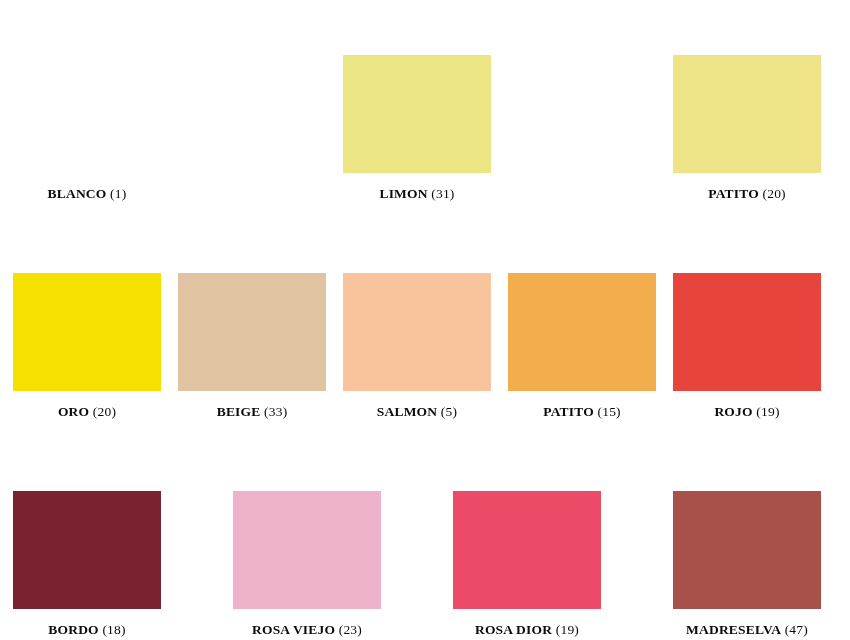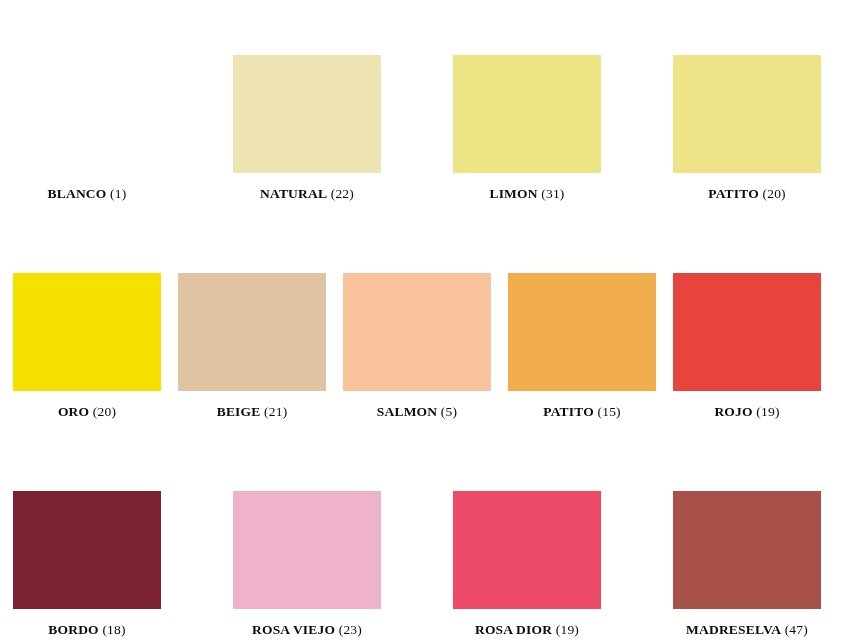--- a/index.html
+++ b/index.html
@@ -76,27 +76,20 @@
 
   <div class="swatch-row">
     <div class="swatch-cell">
       <div class="swatch-chip" style="background: rgb(255, 255, 255);"></div>
       <div class="swatch-caption">
         <span class="swatch-name">BLANCO</span>
         <span class="swatch-code">(1)</span>
       </div>
     </div>
     <div class="swatch-cell">
-      <div class="swatch-chip" style="background: rgb(238, 228, 178);"></div>
-      <div class="swatch-caption">
-        <span class="swatch-name">NATURAL</span>
-        <span class="swatch-code">(22)</span>
-      </div>
-    </div>
-    <div class="swatch-cell">
       <div class="swatch-chip" style="background: rgb(236, 229, 131);"></div>
       <div class="swatch-caption">
         <span class="swatch-name">LIMON</span>
         <span class="swatch-code">(31)</span>
       </div>
     </div>
     <div class="swatch-cell">
       <div class="swatch-chip" style="background: rgb(238, 227, 134);"></div>
       <div class="swatch-caption">
         <span class="swatch-name">PATITO</span>
@@ -110,21 +103,21 @@
       <div class="swatch-chip" style="background: rgb(246, 224, 0);"></div>
       <div class="swatch-caption">
         <span class="swatch-name">ORO</span>
         <span class="swatch-code">(20)</span>
       </div>
     </div>
     <div class="swatch-cell">
       <div class="swatch-chip" style="background: rgb(224, 195, 161);"></div>
       <div class="swatch-caption">
         <span class="swatch-name">BEIGE</span>
-        <span class="swatch-code">(21)</span>
+        <span class="swatch-code">(33)</span>
       </div>
     </div>
     <div class="swatch-cell">
       <div class="swatch-chip" style="background: rgb(249, 196, 156);"></div>
       <div class="swatch-caption">
         <span class="swatch-name">SALMON</span>
         <span class="swatch-code">(5)</span>
       </div>
     </div>
     <div class="swatch-cell">

